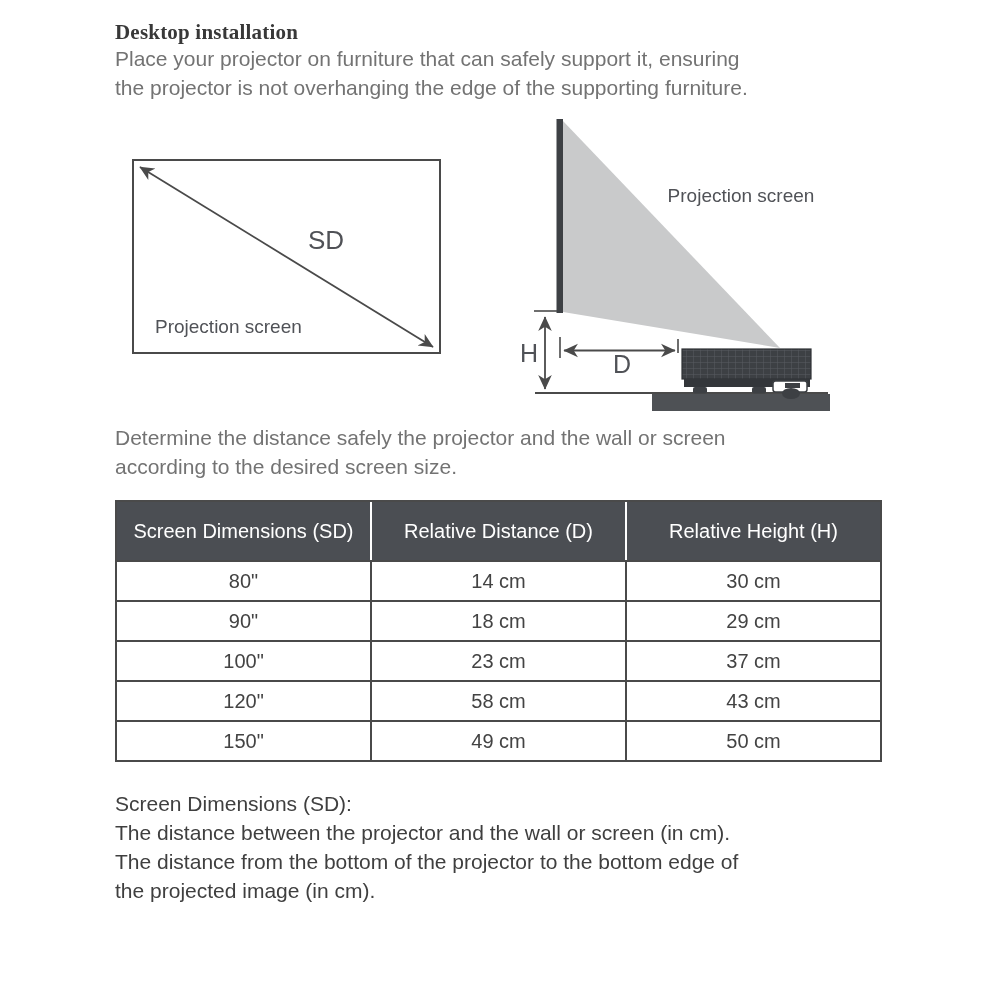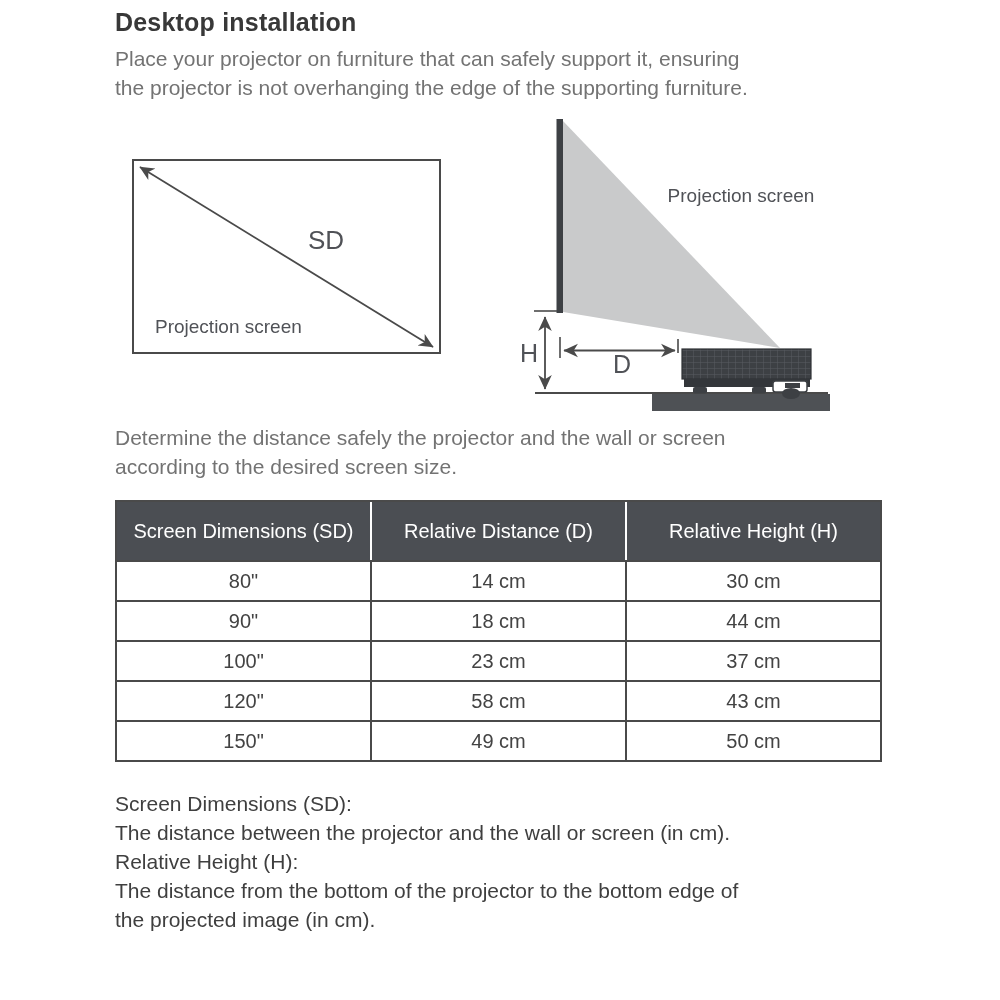--- a/index.html
+++ b/index.html
@@ -4,23 +4,24 @@
 <style>
   * { box-sizing: border-box; }
   html, body { margin: 0; padding: 0; background: #ffffff; }
   body {
     width: 1000px; height: 1000px; position: relative;
     font-family: "Liberation Sans", "DejaVu Sans", sans-serif;
     color: #3c3c3c;
   }
   .abs { position: absolute; }
   .page-title {
-    left: 115px; top: 8px;
-    font-size: 25px; font-weight: bold; color: #383838;
+    left: 115px; top: 20px;
+    font-size: 21px; font-weight: bold; color: #383838;
     letter-spacing: 0.2px;
+    font-family: Liberation Serif, serif;
   }
   .body-text {
     font-size: 21px; line-height: 29px; color: #737373;
     white-space: pre-line;
   }
   .intro-text { left: 115px; top: 44px; width: 800px; }
   .determine-text { left: 115px; top: 423px; width: 800px; }
   .diagram-band { left: 0; top: 110px; width: 1000px; height: 312px; }
   svg text {
     font-family: "Liberation Sans", "DejaVu Sans", sans-serif;
@@ -118,21 +119,21 @@
   </thead>
   <tbody>
     <tr>
       <td>80"</td>
       <td>14 cm</td>
       <td>30 cm</td>
     </tr>
     <tr>
       <td>90"</td>
       <td>18 cm</td>
-      <td>44 cm</td>
+      <td>29 cm</td>
     </tr>
     <tr>
       <td>100"</td>
       <td>23 cm</td>
       <td>37 cm</td>
     </tr>
     <tr>
       <td>120"</td>
       <td>58 cm</td>
       <td>43 cm</td>
@@ -141,16 +142,15 @@
       <td>150"</td>
       <td>49 cm</td>
       <td>50 cm</td>
     </tr>
   </tbody>
 </table>
 
 <div class="abs definitions">
   <div class="def-line">Screen Dimensions (SD):</div>
   <div class="def-line">The distance between the projector and the wall or screen (in cm).</div>
-  <div class="def-line">Relative Height (H):</div>
   <div class="def-line">The distance from the bottom of the projector to the bottom edge of
 the projected image (in cm).</div>
 </div>
 
 </body></html>

